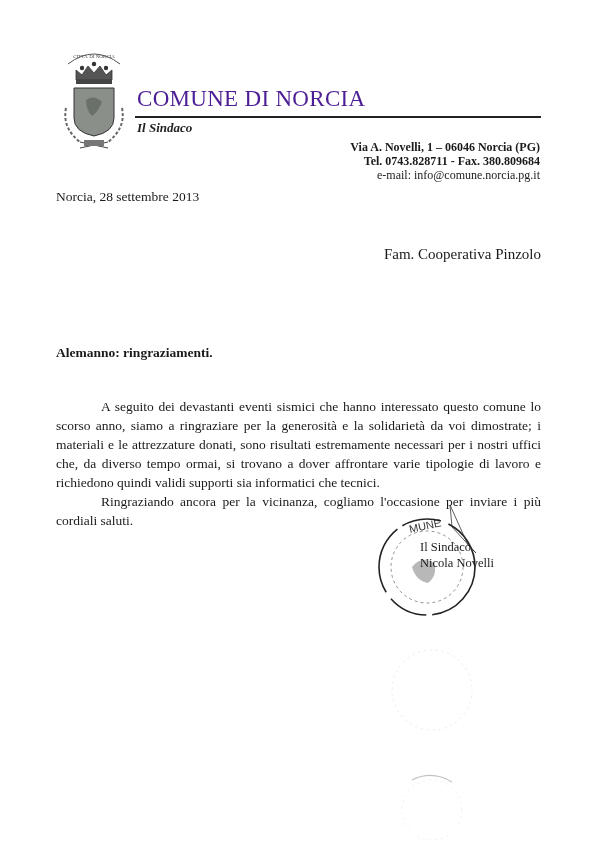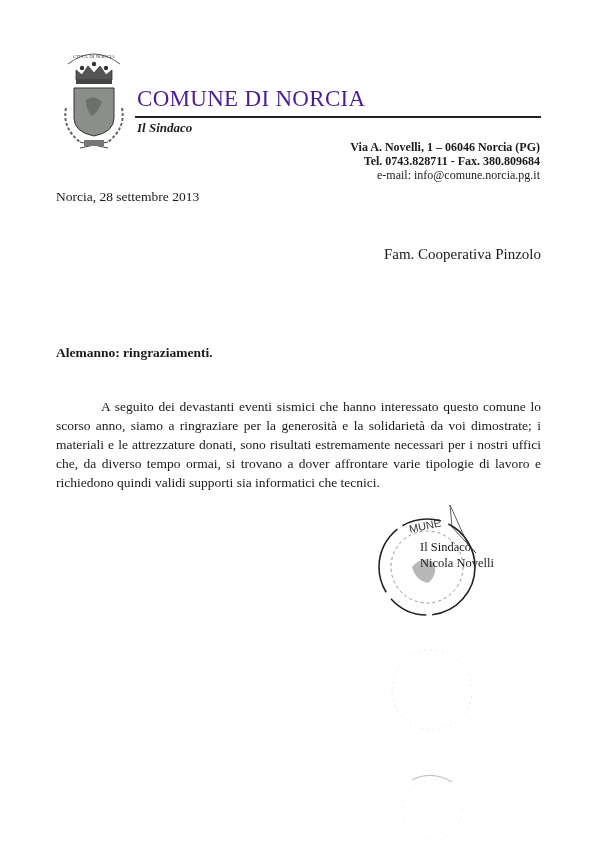--- a/index.html
+++ b/index.html
@@ -50,20 +50,21 @@
   <div class="b">Tel. 0743.828711 - Fax. 380.809684</div>
   <div>e-mail: info@comune.norcia.pg.it</div>
 </div>
 
 <div class="abs date">Norcia, 28 settembre 2013</div>
 <div class="abs recipient">Fam. Cooperativa Pinzolo</div>
 <div class="abs subject">Alemanno: ringraziamenti.</div>
 
 <div class="abs body">
   <p>A seguito dei devastanti eventi sismici che hanno interessato questo comune lo scorso anno, siamo a ringraziare per la generosità e la solidarietà da voi dimostrate; i materiali e le attrezzature donati, sono risultati estremamente necessari per i nostri uffici che, da diverso tempo ormai, si trovano a dover affrontare varie tipologie di lavoro e richiedono quindi validi supporti sia informatici che tecnici.</p>
+  <p>Ringraziando ancora per la vicinanza, cogliamo l'occasione per inviare i più cordiali saluti.</p>
 </div>
 
 <div class="abs stamp">
   <svg width="140" height="120" viewBox="0 0 140 120">
     <circle cx="55" cy="62" r="48" fill="none" stroke="#222" stroke-width="1.6" stroke-dasharray="70 6 40 8"></circle>
     <circle cx="55" cy="62" r="36" fill="none" stroke="#777" stroke-width="0.8" stroke-dasharray="3 3"></circle>
     <path d="M40 62 Q50 50 62 58 Q66 70 56 78 Q44 76 40 62 Z" fill="#888" opacity="0.6"></path>
     <path d="M78 0 L96 40 L104 48 L80 22 Z" fill="none" stroke="#333" stroke-width="0.8"></path>
     <text x="38" y="28" font-size="11" fill="#333" font-family="Liberation Sans, sans-serif" transform="rotate(-12 38 28)">MUNE</text>
   </svg>

